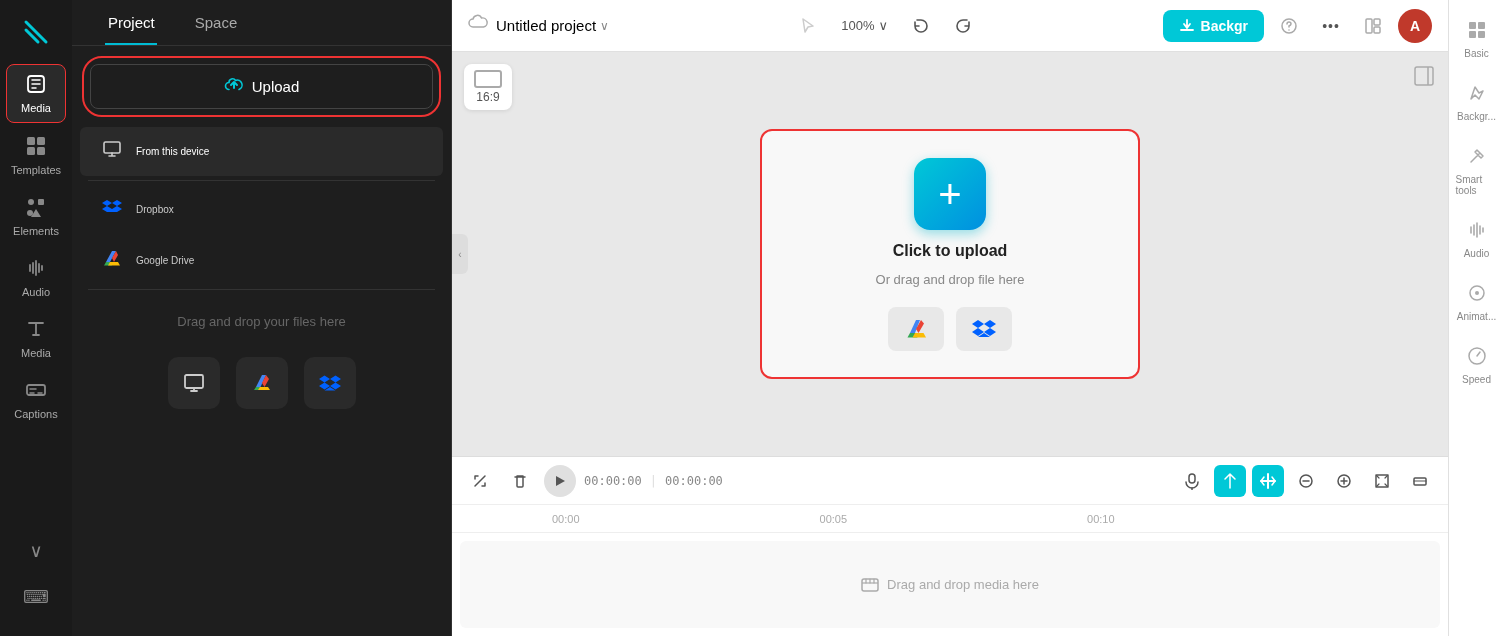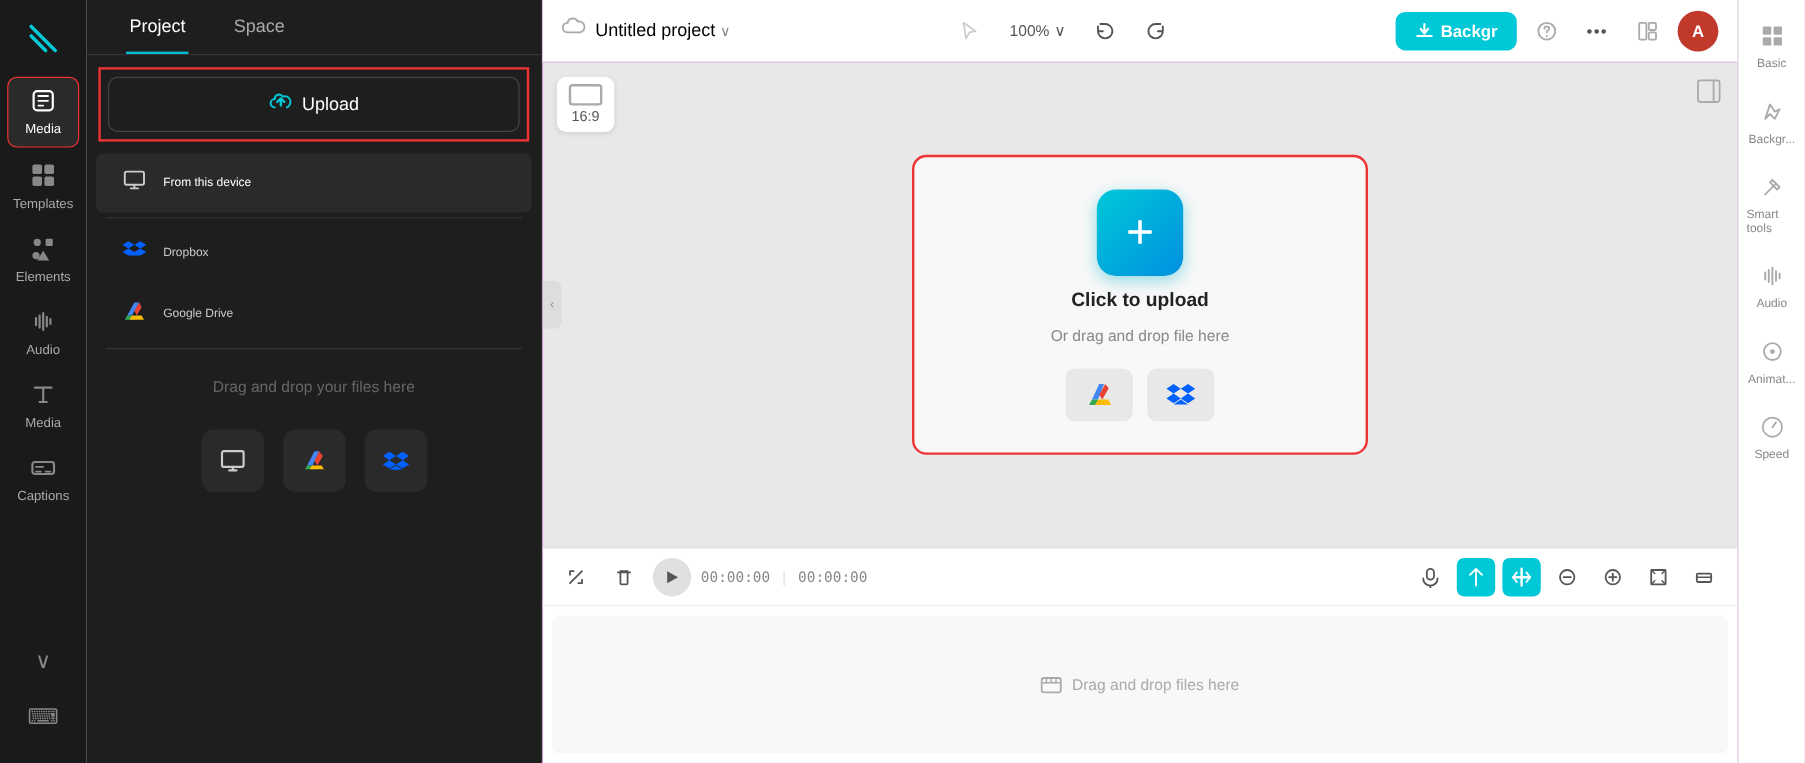--- a/index.html
+++ b/index.html
@@ -412,21 +412,21 @@
     </div>
   </div>
 </div>
 
 <div class="panel">
   <div class="panel-tabs">
     <div class="panel-tab active">Project</div>
     <div class="panel-tab">Space</div>
   </div>
 
-  <div style="margin:10px 10px 4px; border:2px solid #e33; border-radius:0; padding:6px;">
+  <div style="margin:10px 10px 4px; border:2px solid #e33; border-radius:20px; padding:6px;">
     <button class="upload-btn">
       <span style="color:#00c8d7;">
         <svg width="20" height="20" viewBox="0 0 20 20" fill="none">
             <path d="M10 13V7M7 10l3-3 3 3" stroke="#00c8d7" stroke-width="2" stroke-linecap="round" stroke-linejoin="round"></path>
             <path d="M5 14.5A3.5 3.5 0 015 7.5a3.5 3.5 0 016.5-2A4 4 0 1115 14.5" stroke="#00c8d7" stroke-width="1.6" stroke-linecap="round" fill="none"></path>
           </svg>
       </span>
       <span>Upload</span>
     </button>
   </div>
@@ -660,28 +660,33 @@
           </button>
           <button class="timeline-btn">
             <svg width="18" height="18" viewBox="0 0 18 18" fill="none">
                 <rect x="3" y="6" width="12" height="7" rx="1" stroke="#555" stroke-width="1.5" fill="none"></rect>
                 <path d="M3 9h12" stroke="#555" stroke-width="1.2" stroke-linecap="round"></path>
               </svg>
           </button>
         </div>
       </div>
 
+      <div class="timeline-ruler">
+        <span style="margin-right:240px;">00:00</span>
+        <span style="margin-right:240px;">00:05</span>
+        <span>00:10</span>
+      </div>
 
       <div class="timeline-empty">
         <svg width="18" height="18" viewBox="0 0 18 18" fill="none">
             <rect x="1" y="3" width="16" height="12" rx="2" stroke="#aaa" stroke-width="1.5" fill="none"></rect>
             <path d="M1 7h16" stroke="#aaa" stroke-width="1.2"></path>
             <path d="M5 3v4M9 3v4M13 3v4" stroke="#aaa" stroke-width="1.2" stroke-linecap="round"></path>
           </svg>
-        <span>Drag and drop files here</span>
+        <span>Drag and drop media here</span>
       </div>
     </div>
   </div>
 </div>
 
 <div class="right-panel">
   <div class="right-item">
     <span class="right-icon">
       <svg width="20" height="20" viewBox="0 0 20 20" fill="none">
           <rect x="2" y="2" width="7" height="7" rx="1" fill="#aaa"></rect>

